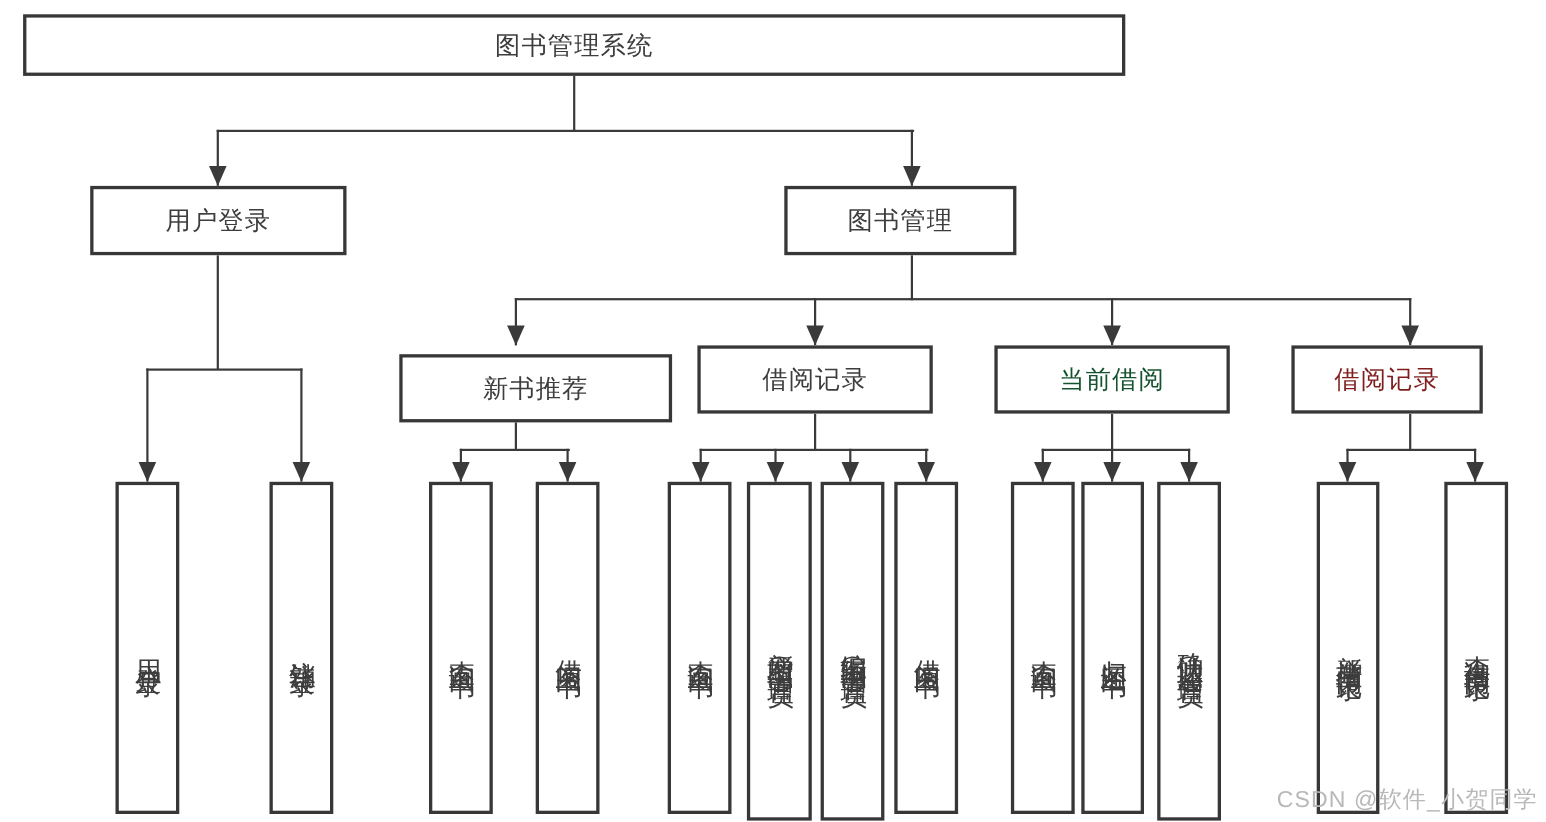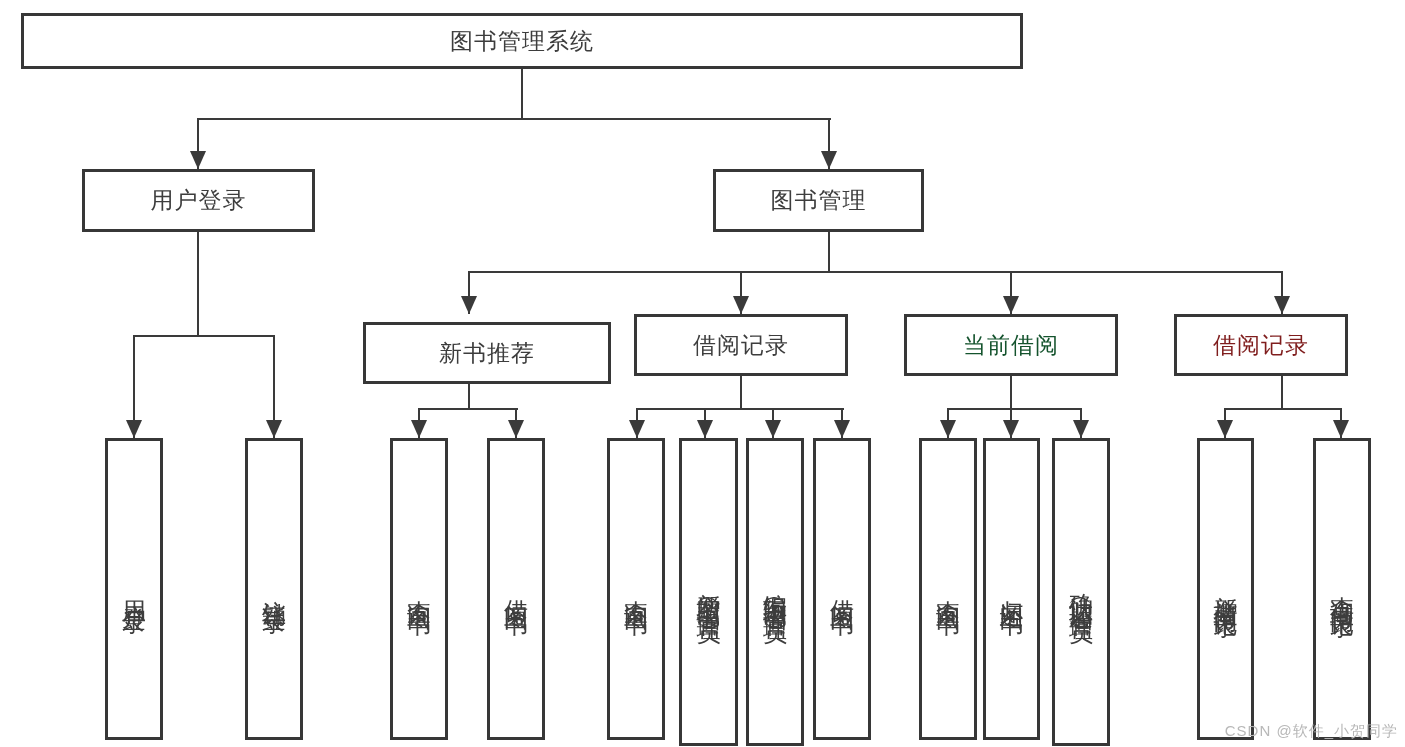--- a/index.html
+++ b/index.html
@@ -42,21 +42,21 @@
     width: 0; height: 0;
     border-left: 8px solid transparent;
     border-right: 8px solid transparent;
     border-top: 18px solid #3a3a3a;
     z-index: 1;
   }
   #watermark {
     position: absolute;
     right: 7px;
     bottom: 6px;
-    font-size: 15px;
+    font-size: 21px;
     color: #b8b8b8;
     z-index: 3;
     letter-spacing: 1px;
     margin-left: 16px;
   }
 </style>
 </head>
 <body>
 
 <div id="canvas">

